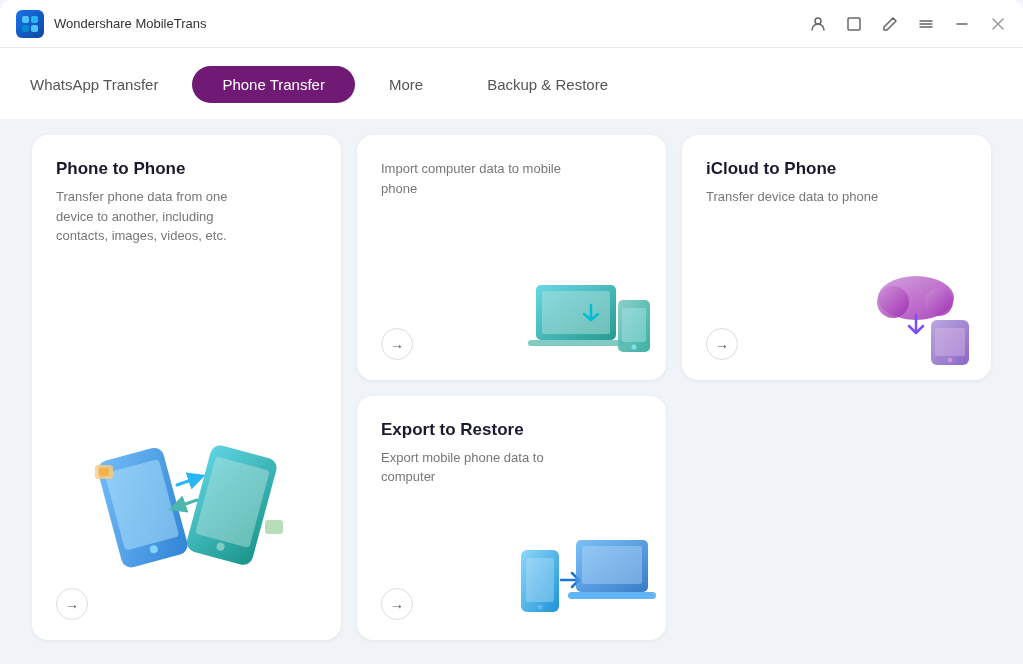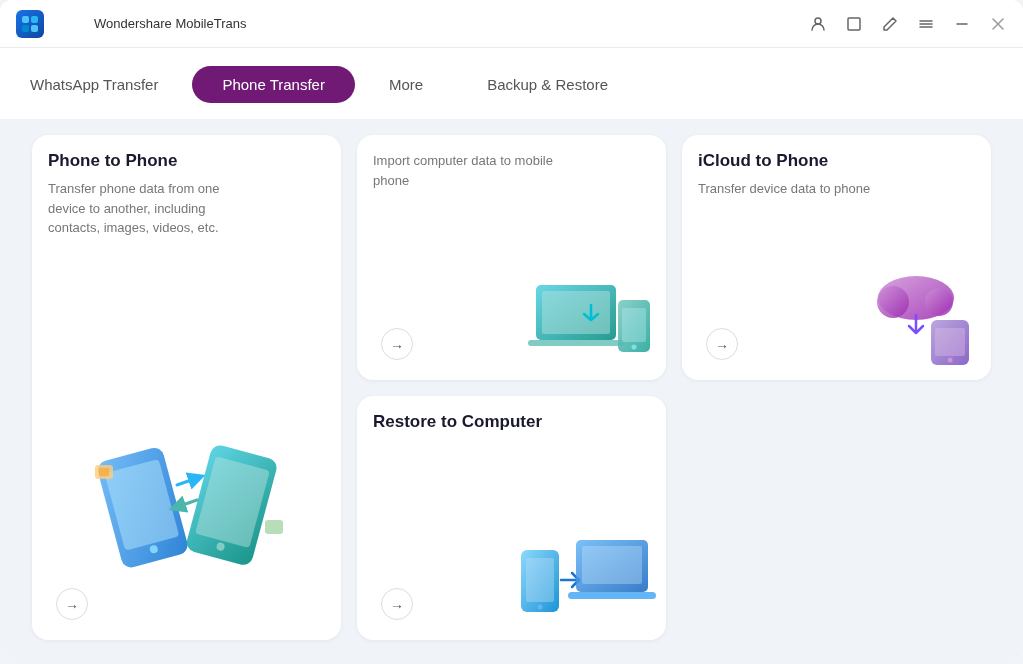--- a/index.html
+++ b/index.html
@@ -50,21 +50,20 @@
       justify-content: center;
       color: white;
       font-size: 14px;
       font-weight: bold;
     }
 
     .app-title {
       font-size: 13px;
       color: #333;
       font-weight: 500;
-      margin-left: 40px;
     }
 
     .titlebar-controls {
       display: flex;
       align-items: center;
       gap: 18px;
     }
 
     .titlebar-icon {
       width: 18px;
@@ -116,21 +115,21 @@
       grid-template-columns: 1fr 1fr 1fr;
       grid-template-rows: 1fr 1fr;
       gap: 16px;
       overflow: hidden;
     }
 
     
     .card {
       background: #ffffff;
       border-radius: 16px;
-      padding: 16px;
+      padding: 24px;
       position: relative;
       overflow: hidden;
       cursor: pointer;
       transition: box-shadow 0.2s;
       box-shadow: 0 1px 4px rgba(0,0,0,0.06);
     }
 
     .card-large {
       grid-row: span 2;
     }
@@ -359,21 +358,22 @@
               <stop offset="0%" stop-color="#b39ddb"></stop>
               <stop offset="100%" stop-color="#7e57c2"></stop>
             </linearGradient>
           </defs>
         </svg>
       </div>
       <div class="card-arrow">→</div>
     </div>
 
     <div class="card">
-      <div class="card-title">Restore to Computer</div>
+      <div class="card-title">Export to Restore</div>
+      <div class="card-desc">Export mobile phone data to computer</div>
 
       <div class="illus-export">
         <svg viewBox="0 0 140 120" fill="none" xmlns="http://www.w3.org/2000/svg">
 
           <rect x="5" y="30" width="38" height="62" rx="6" fill="url(#exportPhoneGrad)" opacity="0.9"></rect>
           <rect x="10" y="38" width="28" height="44" rx="2" fill="#bbdefb" opacity="0.4"></rect>
           <circle cx="24" cy="87" r="2.5" fill="#64b5f6"></circle>
 
           <path d="M45 60 L62 60" stroke="#1976d2" stroke-width="2.5" stroke-linecap="round"></path>
           <path d="M56 53 L63 60 L56 67" stroke="#1976d2" stroke-width="2.5" stroke-linecap="round" stroke-linejoin="round"></path>

